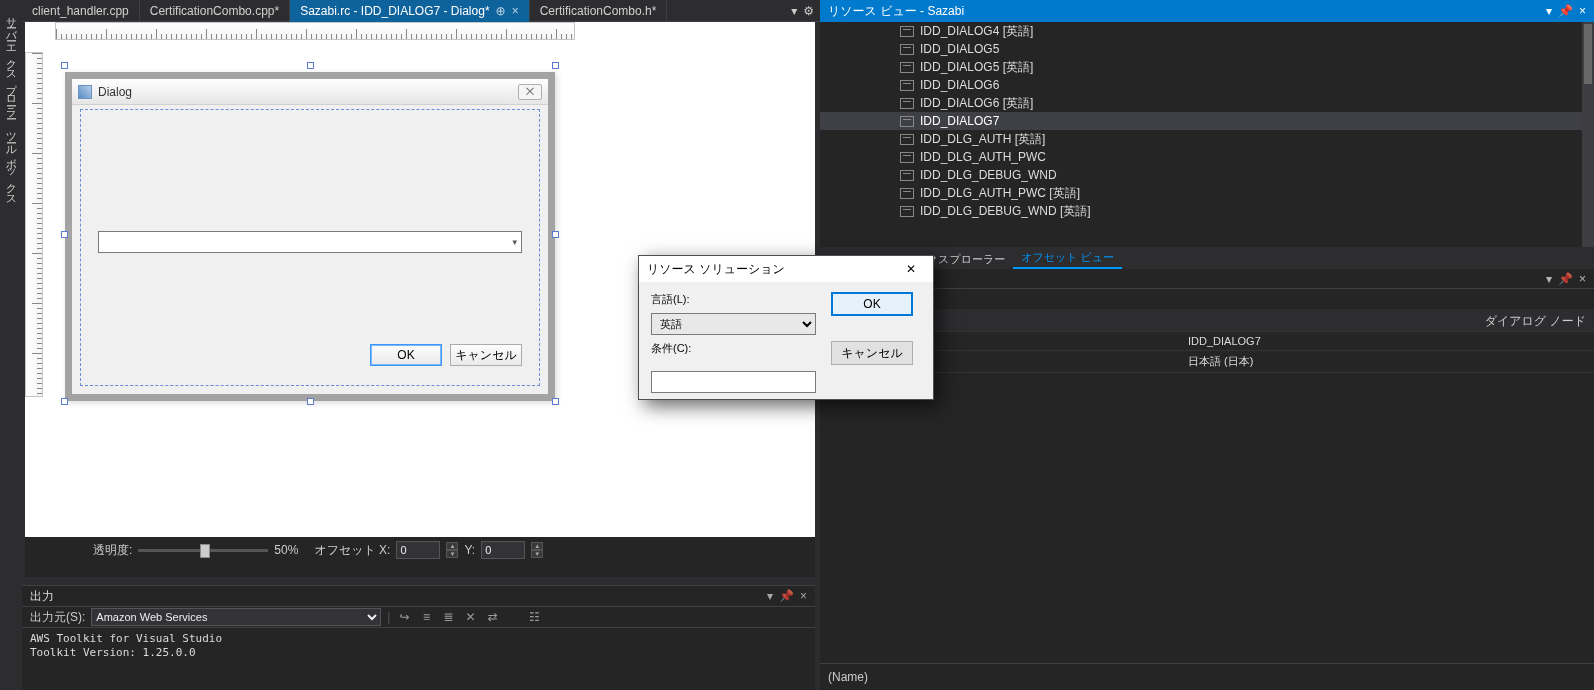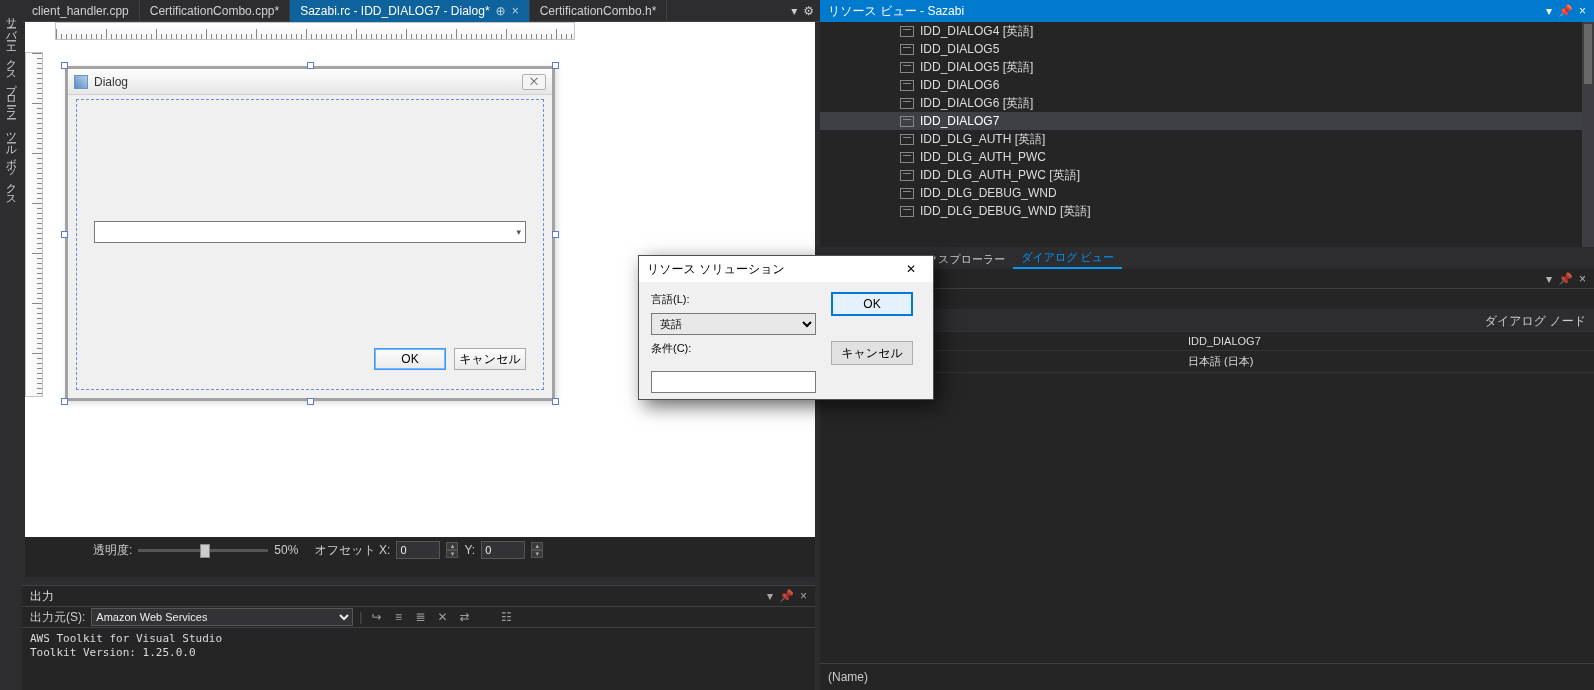--- a/index.html
+++ b/index.html
@@ -22,21 +22,21 @@
 .design-surface .ruler-h { position: absolute; top: 0; left: 30px; height: 18px; width: 520px; background: linear-gradient(to bottom, #fff, #f4f4f4); border: 1px solid #c5c5c5; }
 .design-surface .ruler-v { position: absolute; top: 30px; left: 0; width: 18px; height: 345px; background: linear-gradient(to right, #fff, #f4f4f4); border: 1px solid #c5c5c5; }
 .tick { position: absolute; background: #888; }
 .ruler-h .tick { width: 1px; height: 5px; bottom: 0; }
 .ruler-h .tick.big { height: 10px; }
 .ruler-v .tick { height: 1px; width: 5px; right: 0; }
 .ruler-v .tick.big { width: 10px; }
 
 
 .dlg-wrap { position: absolute; top: 44px; left: 40px; width: 490px; height: 335px; }
-.dlg-win { position: absolute; inset: 0; background: #f0f0f0; border: 3px solid #a3a3a3; box-shadow: 2px 2px 6px rgba(0,0,0,0.15); }
+.dlg-win { position: absolute; inset: 0; background: #f0f0f0; border: 7px solid #a3a3a3; box-shadow: 2px 2px 6px rgba(0,0,0,0.15); margin-top: 6px; }
 .dlg-title { height: 26px; background: linear-gradient(#fefefe, #e6e6e6); display: flex; align-items: center; padding: 0 6px; color: #333; border-bottom: 1px solid #d0d0d0; }
 .dlg-title .icon { width: 14px; height: 14px; background: linear-gradient(45deg,#5a8cc6,#b5d0e8); margin-right: 6px; border:1px solid #6a92c0;}
 .dlg-title .close { margin-left: auto; width: 24px; height: 16px; border: 1px solid #b0b0b0; background: #f4f4f4; border-radius: 2px; display:flex; align-items:center; justify-content:center; font-size:10px; color:#555;}
 .dlg-body { position: absolute; top: 34px; left: 12px; right: 12px; bottom: 12px; }
 .sel-outer { position: absolute; inset: -4px; border: 1px dashed #6b8bd6; pointer-events: none; }
 .handle { position: absolute; width: 7px; height: 7px; background: #fff; border: 1px solid #5a7bd0; }
 .combo { position: absolute; top: 118px; left: 14px; right: 14px; height: 22px; background: #fff; border: 1px solid #7a7a7a; display:flex; align-items:center; justify-content:flex-end; padding-right:4px; color:#555;}
 .combo .chev { font-size: 9px; }
 .btnrow { position: absolute; bottom: 16px; right: 14px; display: flex; gap: 8px; }
 .dlg-btn { width: 72px; height: 22px; background: linear-gradient(#fdfdfd,#eaeaea); border: 1px solid #acacac; color: #000; display:flex; align-items:center; justify-content:center; font-size:11px; }
@@ -52,21 +52,21 @@
 .spinner span{width:12px;height:8px;border:1px solid #555;background:#3a3a3d;font-size:7px;display:flex;align-items:center;justify-content:center;color:#aaa;cursor:pointer;}
 .slider-track{ width:130px; height:3px; background:#555; position:relative; }
 .slider-thumb{ position:absolute; top:-5px; left:62px; width:10px; height:14px; background:#ccc; border:1px solid #888;}
 
 
 .output-panel { position: absolute; left: 22px; top: 585px; width: 793px; height: 105px; background: #252526; border-top:1px solid #3f3f46;}
 .output-header { height:20px; display:flex; align-items:center; padding:0 8px; color:#ddd; font-size:12px;}
 .output-header .spacer{flex:1;}
 .output-header .ico{ margin-left:6px; opacity:0.7; cursor:pointer;}
 .output-toolbar{ height:22px; display:flex; align-items:center; padding:0 8px; gap:6px; color:#ccc; border-top:1px solid #3f3f46; border-bottom:1px solid #3f3f46;}
-.output-toolbar select{ background:#333337; color:#eee; border:1px solid #555; height:18px; width:262px; font-size:11px;}
+.output-toolbar select{ background:#333337; color:#eee; border:1px solid #555; height:18px; width:290px; font-size:11px;}
 .output-toolbar .tb-ico{ width:16px; height:16px; opacity:0.7; cursor:pointer; color:#ccc; display:flex;align-items:center;justify-content:center;}
 .output-body{ padding:4px 8px; font-family: Consolas, monospace; font-size:11px; color:#dcdcdc; line-height:1.3; white-space:pre;}
 
 
 .resource-header { position: absolute; top: 0; left: 820px; right: 0; height: 22px; background: #007acc; color:#fff; display:flex; align-items:center; padding:0 8px; }
 .resource-header .spacer{flex:1;}
 .resource-header .ico{margin-left:6px; cursor:pointer;}
 .resource-tree { position: absolute; top: 22px; left: 820px; right: 0; height: 225px; background: #252526; overflow:hidden; }
 .tree-item { display:flex; align-items:center; height:18px; padding-left:80px; color:#dcdcdc; cursor:pointer; }
 .tree-item.selected { background:#3f3f46; color:#fff; }
@@ -426,38 +426,38 @@
     <div class="tree-item">
       <span class="ticon"></span>
       <span>IDD_DLG_AUTH [英語]</span>
     </div>
     <div class="tree-item">
       <span class="ticon"></span>
       <span>IDD_DLG_AUTH_PWC</span>
     </div>
     <div class="tree-item">
       <span class="ticon"></span>
+      <span>IDD_DLG_DEBUG_WND</span>
+    </div>
+    <div class="tree-item">
+      <span class="ticon"></span>
       <span>IDD_DLG_AUTH_PWC [英語]</span>
-    </div>
-    <div class="tree-item">
-      <span class="ticon"></span>
-      <span>IDD_DLG_DEBUG_WND</span>
     </div>
     <div class="tree-item">
       <span class="ticon"></span>
       <span>IDD_DLG_DEBUG_WND [英語]</span>
     </div>
   </div>
 <div class="right-scroll">
     <div class="thumb"></div>
   </div>
 
 <div class="panel-tabstrip">
   <div class="panel-tab">ソリューション エクスプローラー</div>
-  <div class="panel-tab active">ダイアログ ビュー</div>
+  <div class="panel-tab active">オフセット ビュー</div>
 </div>
 
 <div class="prop-panel">
   <div class="prop-header">
     <span class="spacer"></span>
     <span class="ico">▾</span>
     <span class="ico">📌</span>
     <span class="ico">×</span>
   </div>
   <div class="prop-subtitle">es</div>

